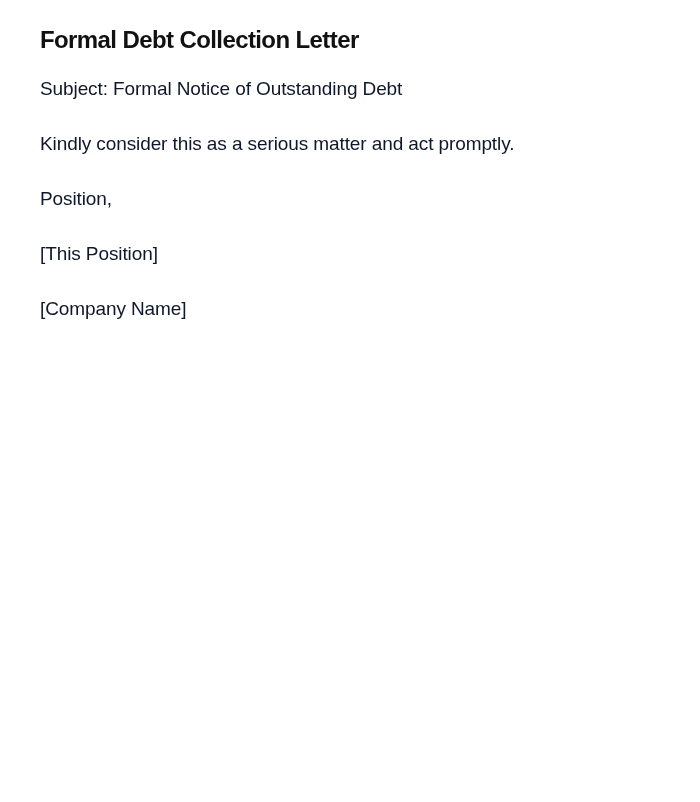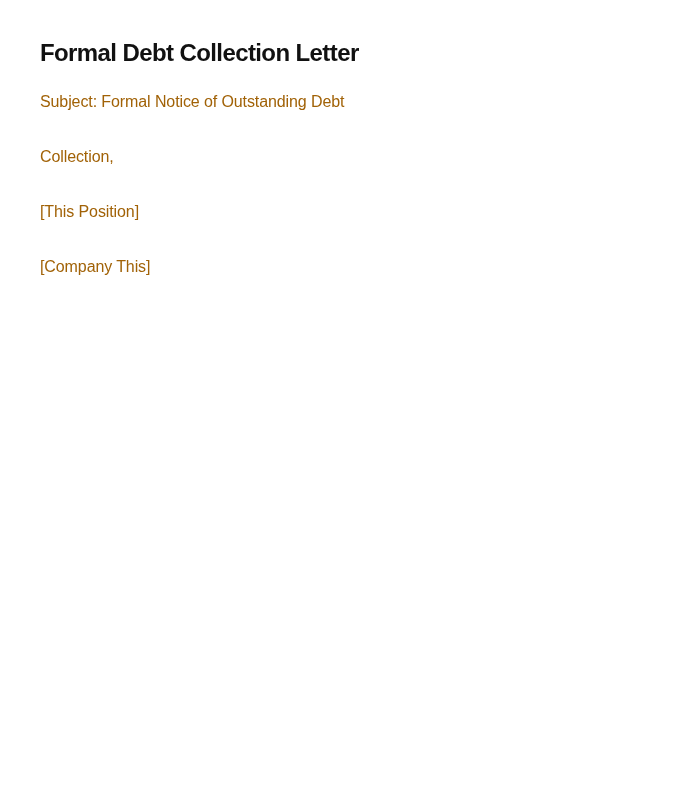--- a/index.html
+++ b/index.html
@@ -8,41 +8,42 @@
       background: #ffffff;
     }
     body {
       width: 700px;
       height: 802px;
       overflow: hidden;
       font-family: "Liberation Sans", sans-serif;
       color: #1a1a1a;
     }
     .page {
-      padding: 36px 40px 0 40px;
+      padding: 23px 40px 0 40px;
     }
     .title {
       font-family: "Liberation Sans", sans-serif;
       font-weight: bold;
       font-size: 24px;
       letter-spacing: -0.6px;
       color: #111111;
       margin: 0 0 14px 0;
       line-height: 34px;
     }
     .para {
-      font-size: 16px;
+      font-size: 19px;
       line-height: 35px;
       margin: 0 0 20px 0;
       letter-spacing: -0.1px;
-      color: #a16207;
+      color: #0f172a;
     }
   </style>
 </head>
 <body>
 
 <div class="page">
   <h1 class="title">Formal Debt Collection Letter</h1>
   <p class="para">Subject: Formal Notice of Outstanding Debt</p>
-  <p class="para">Collection,</p>
+  <p class="para">Kindly consider this as a serious matter and act promptly.</p>
+  <p class="para">Position,</p>
   <p class="para">[This Position]</p>
-  <p class="para">[Company This]</p>
+  <p class="para">[Company Name]</p>
 </div>
 
 </body></html>

